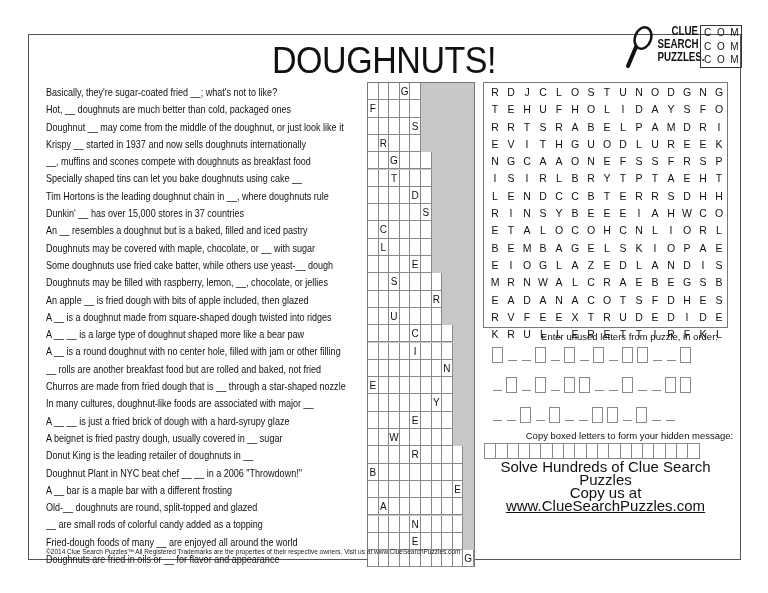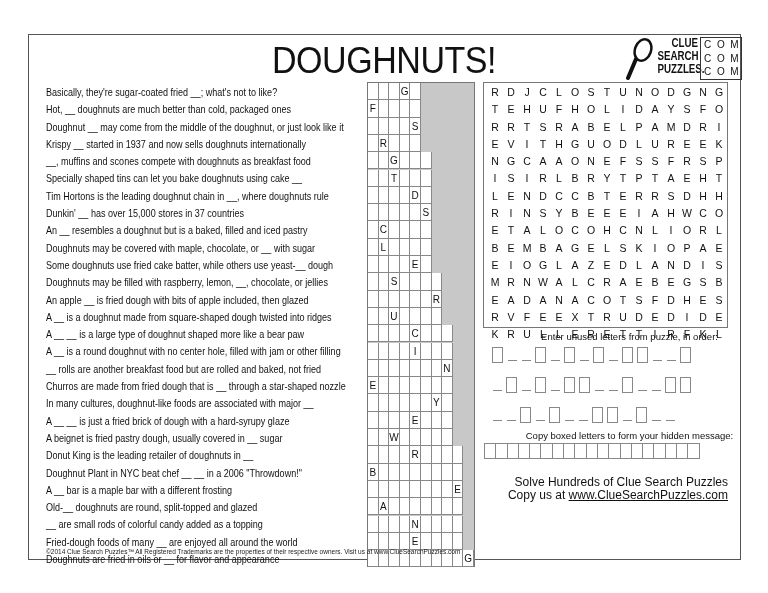--- a/index.html
+++ b/index.html
@@ -1,37 +1,37 @@
 <!DOCTYPE html>
 <html><head>
 <meta charset="utf-8">
 <style>
   html, body { margin:0; padding:0; background:#ffffff; }
   body { width:768px; height:593px; position:relative; font-family:"Liberation Sans", sans-serif; color:#111; overflow:hidden; }
   .page { position:absolute; left:28px; top:34px; width:713px; height:526px; border:1px solid #555; box-sizing:border-box; }
   .title { position:absolute; left:0; width:100%; top:40px; text-align:center; font-size:37px; letter-spacing:-0.5px; transform:scaleX(0.92); }
-  .logo { position:absolute; left:624px; top:36px; width:118px; height:44px; }
+  .logo { position:absolute; left:624px; top:24px; width:118px; height:44px; }
   .logo-mag { position:absolute; left:0; top:2px; width:30px; height:42px; }
   .logo-words { position:absolute; left:22px; top:1px; font-weight:bold; font-size:12.5px; line-height:13px; text-align:right; width:52px; transform:scaleX(0.78); transform-origin:right top; }
   .logo-grid { position:absolute; left:76px; top:1px; width:40px; height:41px; border:1px solid #333; display:grid; grid-template-columns:repeat(3,1fr); grid-template-rows:repeat(3,1fr); font-size:10px; text-align:center; line-height:13px; }
   .clues { position:absolute; left:46px; top:84px; width:320px; }
   .clue { height:17.3px; font-size:10.5px; line-height:17.3px; white-space:nowrap; transform:scaleX(0.86); transform-origin:left center; }
   .ansgrid { position:absolute; left:367px; top:82px; width:108px; height:485px; background:#c8c8c8; border:1px solid #777; box-sizing:border-box; }
   .arow { position:absolute; left:0; height:17.3px; display:flex; }
   .acell { width:10.6px; height:17.3px; box-sizing:border-box; border-right:1px solid #888; border-bottom:1px solid #888; background:#fff; font-size:10px; line-height:17px; text-align:center; }
   .wsearch { position:absolute; left:483px; top:82px; width:245px; height:246px; border:1px solid #777; box-sizing:border-box; }
   .wsrow { display:flex; height:16.3px; padding-left:3px; margin-top:1px; }
   .wsl { width:16.2px; text-align:center; font-size:10.5px; line-height:16.3px; }
   .instr { position:absolute; left:507px; width:245px; text-align:center; font-size:9.5px; }
   .blankrow { position:absolute; left:490px; width:240px; height:22px; display:flex; align-items:flex-end; }
   .bbox { width:11px; height:16px; border:1px solid #888; margin:0 2px; box-sizing:border-box; }
   .bline { width:9px; height:1px; background:#888; margin:0 2.5px 2px 2.5px; }
   .msgrow { position:absolute; left:484px; top:443px; display:flex; }
   .mbox { width:12.3px; height:16px; border:1px solid #888; margin-right:-1px; box-sizing:border-box; }
-  .promo { position:absolute; left:483px; top:476px; width:245px; text-align:right; font-size:12px; line-height:13px; }
+  .promo { position:absolute; left:483px; top:460px; width:245px; text-align:center; font-size:15px; line-height:13px; }
   .promo .link { text-decoration:underline;margin-top:12px; }
   .footer { position:absolute; left:46px; top:548px; width:440px; font-size:6.5px; white-space:nowrap; color:#222; }
 </style>
 </head>
 <body>
 
 <div class="page"></div>
 
 <div class="title">DOUGHNUTS!</div>
 

